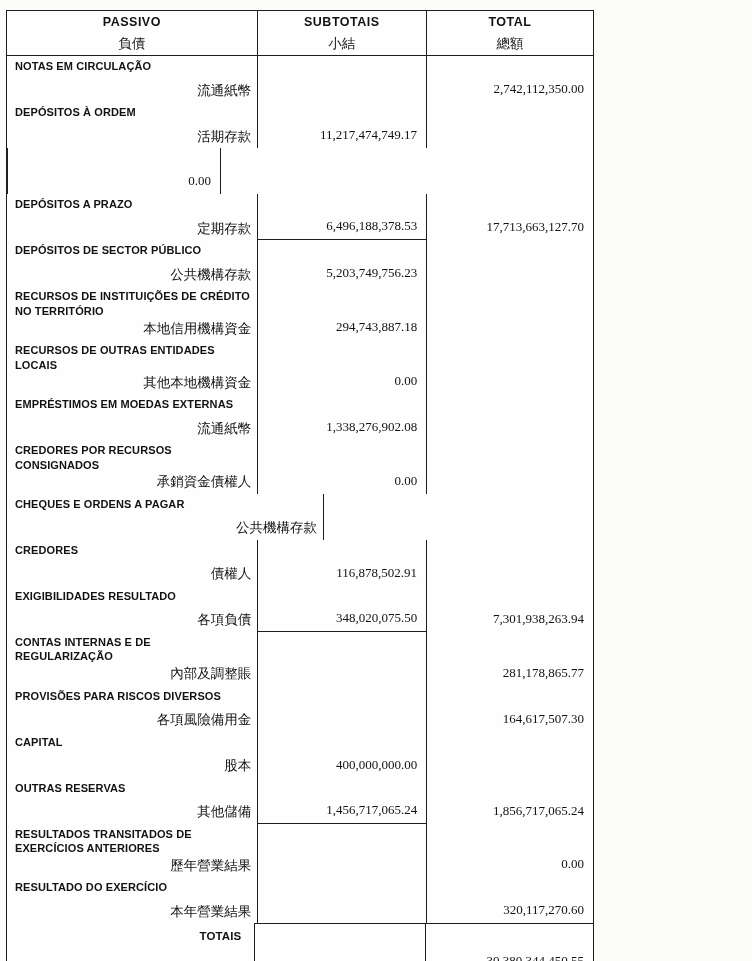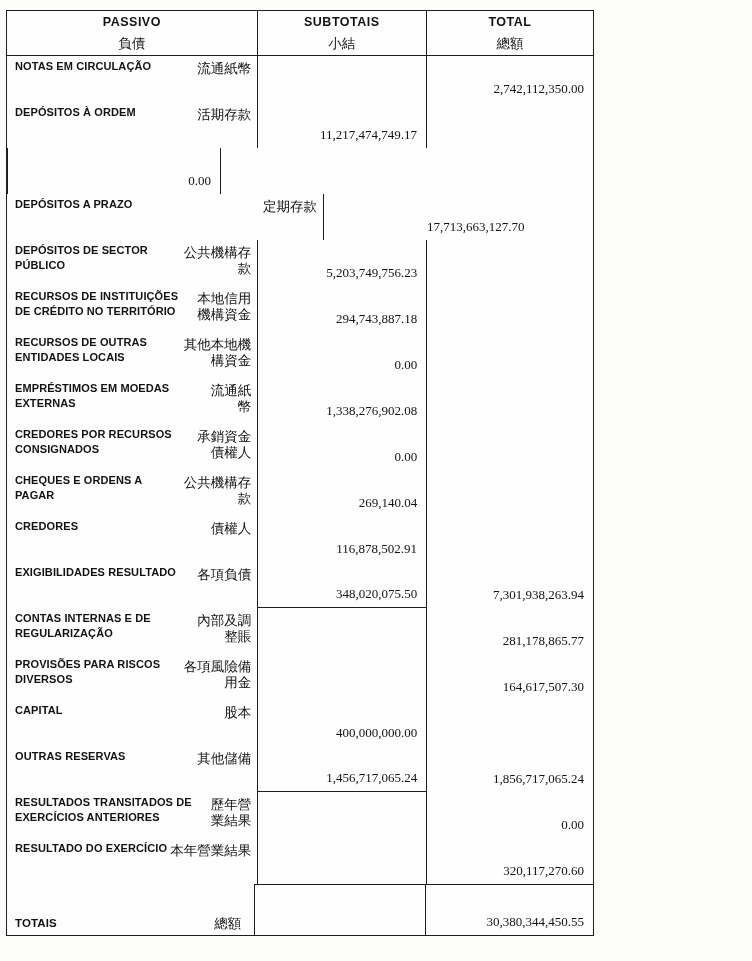--- a/index.html
+++ b/index.html
@@ -8,21 +8,21 @@
     background: #fcfcfa;
     color: #121212;
     font-family: "Liberation Sans", sans-serif;
   }
   .sheet { position: absolute; left: 6px; top: 10px; width: 588px; }
   .table { border: 1.5px solid #1e1e1e; background: #fefefe; }
   .row { display: flex; align-items: stretch; }
   .cell { overflow: hidden; }
   .c1 {
     width: 316px;
-    display: flex; justify-content: space-between;
+    display: flex; flex-direction: column; justify-content: space-between;
     padding: 3px 6px 3px 8px;
   }
   .c2 { width: 213px; border-left: 1.5px solid #1e1e1e; }
   .c3 { width: 210.5px; border-left: 1.5px solid #1e1e1e; }
   .num {
     display: flex; align-items: flex-end; justify-content: flex-end;
     padding: 0 9px 5px 0;
     font-family: "Liberation Serif", serif;
     font-weight: 400; font-size: 13px;
     white-space: nowrap;
@@ -82,20 +82,21 @@
   </div>
         <div class="row item">
     <div class="cell c2 num">0.00</div>
     <div class="cell c3 num"></div>
   </div>
         <div class="row item">
     <div class="cell c1">
       <div class="pt">DEPÓSITOS A PRAZO</div>
       <div class="zh">定期存款</div>
     </div>
+    <div class="cell c2 num rule">6,496,188,378.53</div>
     <div class="cell c3 num">17,713,663,127.70</div>
   </div>
         <div class="row item">
     <div class="cell c1">
       <div class="pt">DEPÓSITOS DE SECTOR PÚBLICO</div>
       <div class="zh">公共機構存款</div>
     </div>
     <div class="cell c2 num">5,203,749,756.23</div>
     <div class="cell c3 num"></div>
   </div>
@@ -129,21 +130,20 @@
       <div class="zh">承銷資金債權人</div>
     </div>
     <div class="cell c2 num">0.00</div>
     <div class="cell c3 num"></div>
   </div>
         <div class="row item">
     <div class="cell c1">
       <div class="pt">CHEQUES E ORDENS A PAGAR</div>
       <div class="zh">公共機構存款</div>
     </div>
-    <div class="cell c2 num">269,140.04</div>
     <div class="cell c3 num"></div>
   </div>
         <div class="row item">
     <div class="cell c1">
       <div class="pt">CREDORES</div>
       <div class="zh">債權人</div>
     </div>
     <div class="cell c2 num">116,878,502.91</div>
     <div class="cell c3 num"></div>
   </div>

